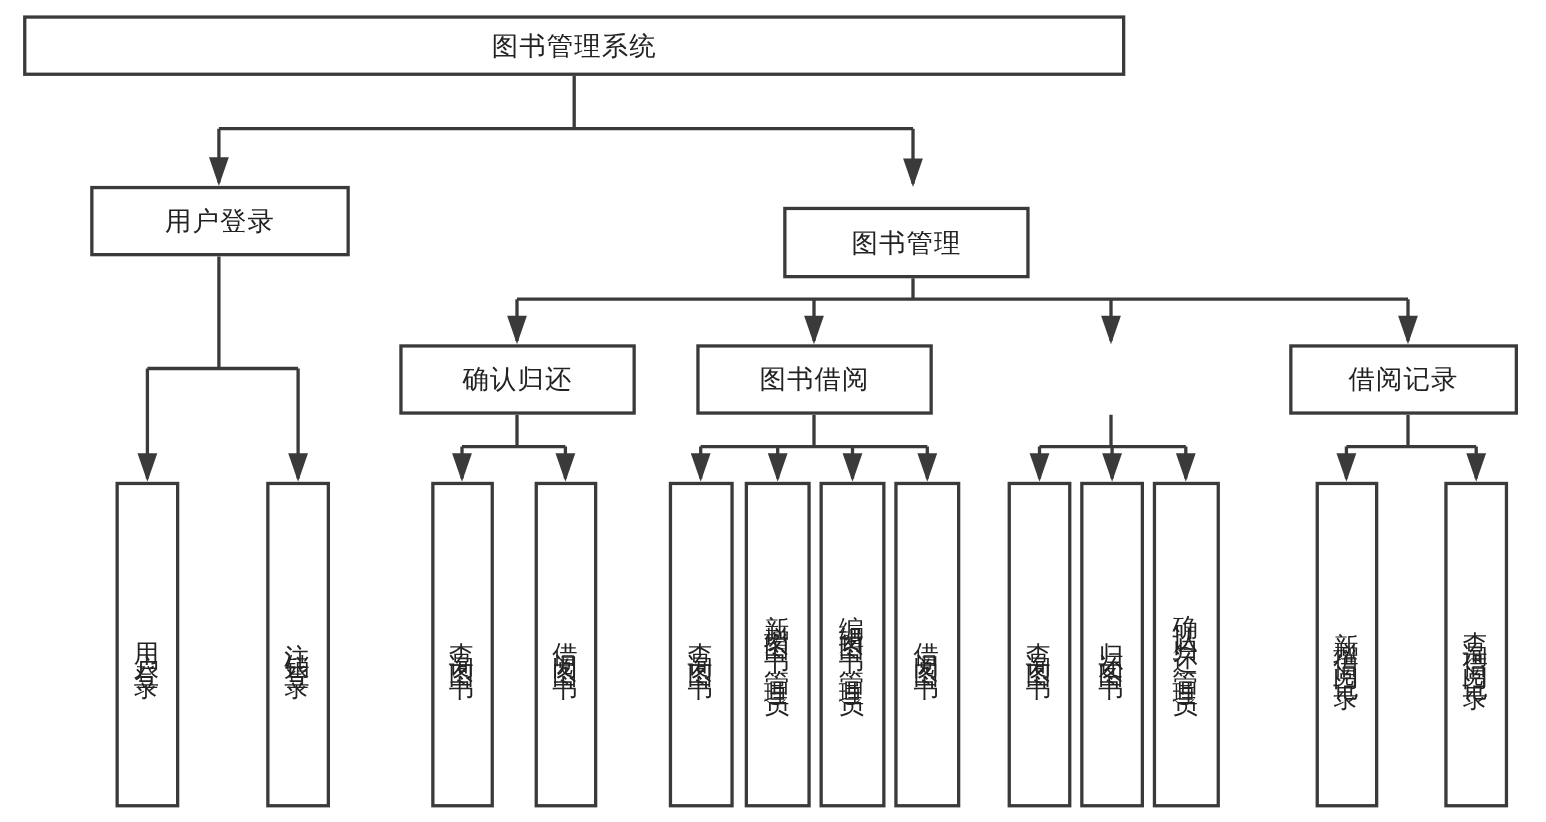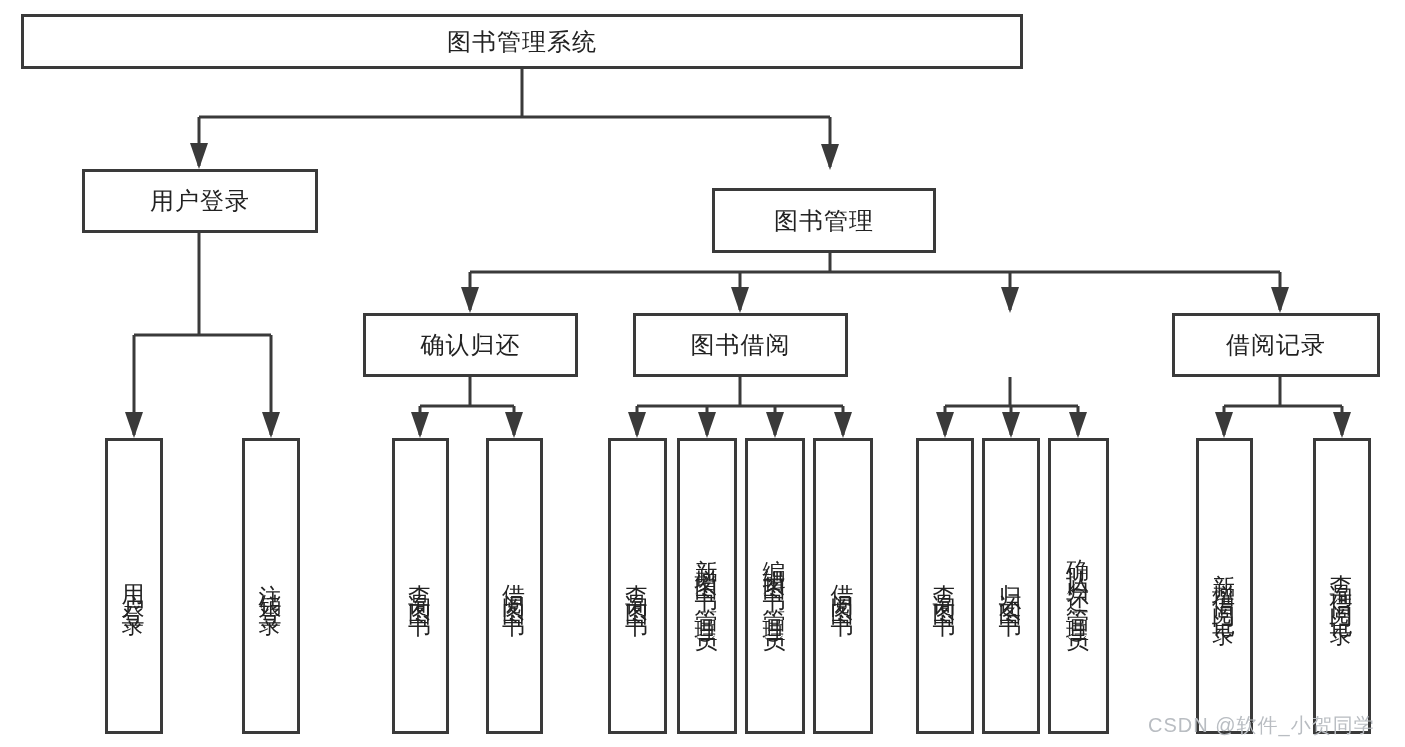--- a/index.html
+++ b/index.html
@@ -108,15 +108,14 @@
   <div class="node leaf" style="left:745px; top:438px; width:60px; height:296px;">编辑图书（管理员）</div>
   <div class="node leaf" style="left:813px; top:438px; width:60px; height:296px;">借阅图书</div>
 
   <div class="node leaf" style="left:916px; top:438px; width:58px; height:296px;">查询图书</div>
   <div class="node leaf" style="left:982px; top:438px; width:58px; height:296px;">归还图书</div>
   <div class="node leaf" style="left:1048px; top:438px; width:61px; height:296px;">确认归还（管理员）</div>
 
   <div class="node leaf" style="left:1196px; top:438px; width:57px; height:296px;">新增借阅记录</div>
   <div class="node leaf" style="left:1313px; top:438px; width:58px; height:296px;">查询借阅记录</div>
 
-  <div class="watermark">CSDN @软件_小贺同学</div>
 
 </div>
 
 </body></html>

